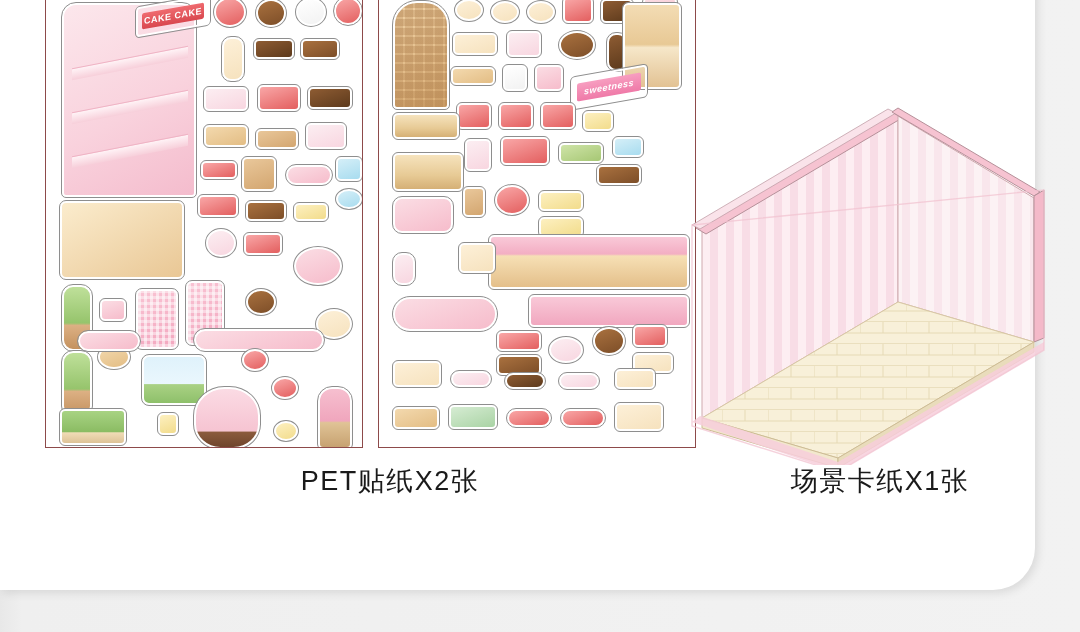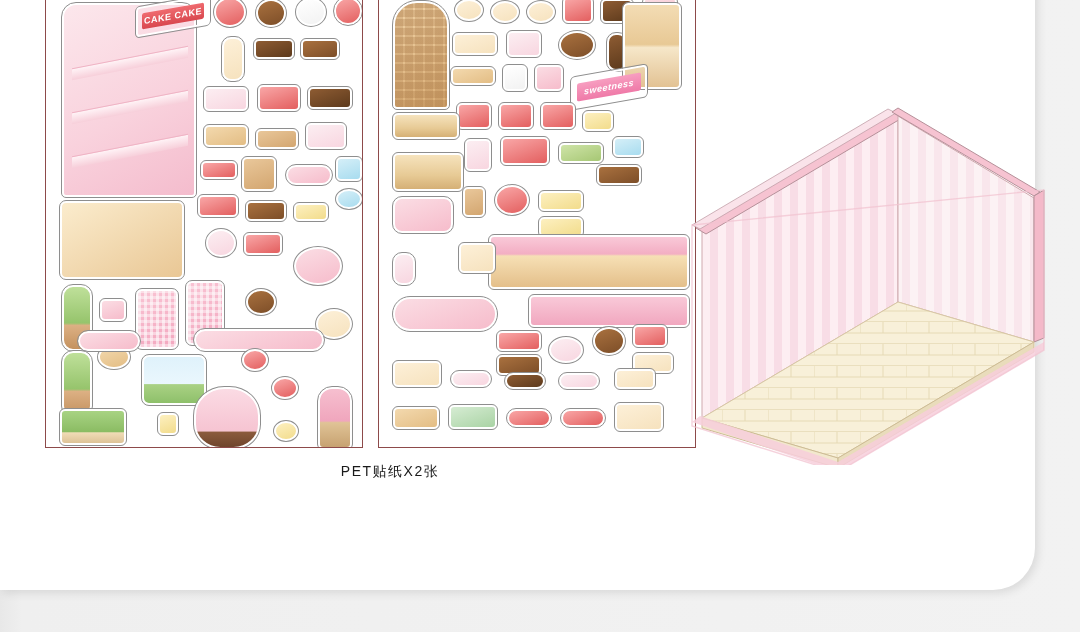--- a/index.html
+++ b/index.html
@@ -171,21 +171,21 @@
     left: 630px; top: 120px; width: 420px; height: 385px;
   }
   #scene svg { display: block; }
 
   
   .caption {
     position: absolute;
     text-align: center;
     color: #1a1a1a;
   }
-  .cap-line1 { font-size: 14px; letter-spacing: 1.5px; white-space: nowrap; }
+  .cap-line1 { font-size: 27px; letter-spacing: 1.5px; white-space: nowrap; }
   .cap-line2 { font-size: 20px; letter-spacing: .5px; margin-top: 12px; white-space: nowrap; }
 
   #caption-left  { left: 190px; top: 503px; width: 400px; }
   #caption-right { left: 690px; top: 503px; width: 380px; }
 
   #title {
     position: absolute;
     left: 700px; top: 40px; width: 340px;
     text-align: center;
     font-size: 42px;
@@ -391,16 +391,17 @@
         <polygon points="62,145 414,110 414,270 208,392 62,346" fill="none" stroke="#f2c3d0" stroke-width="1.4" opacity="0.75"></polygon>
       </svg>
     </div>
 
 
     <div class="caption" id="caption-left">
       <div class="cap-line1">PET贴纸X2张</div>
     </div>
 
     <div class="caption" id="caption-right">
+      <div class="cap-line1">场景卡纸X1张</div>
     </div>
 
   </div>
 </div>
 
 </body></html>

